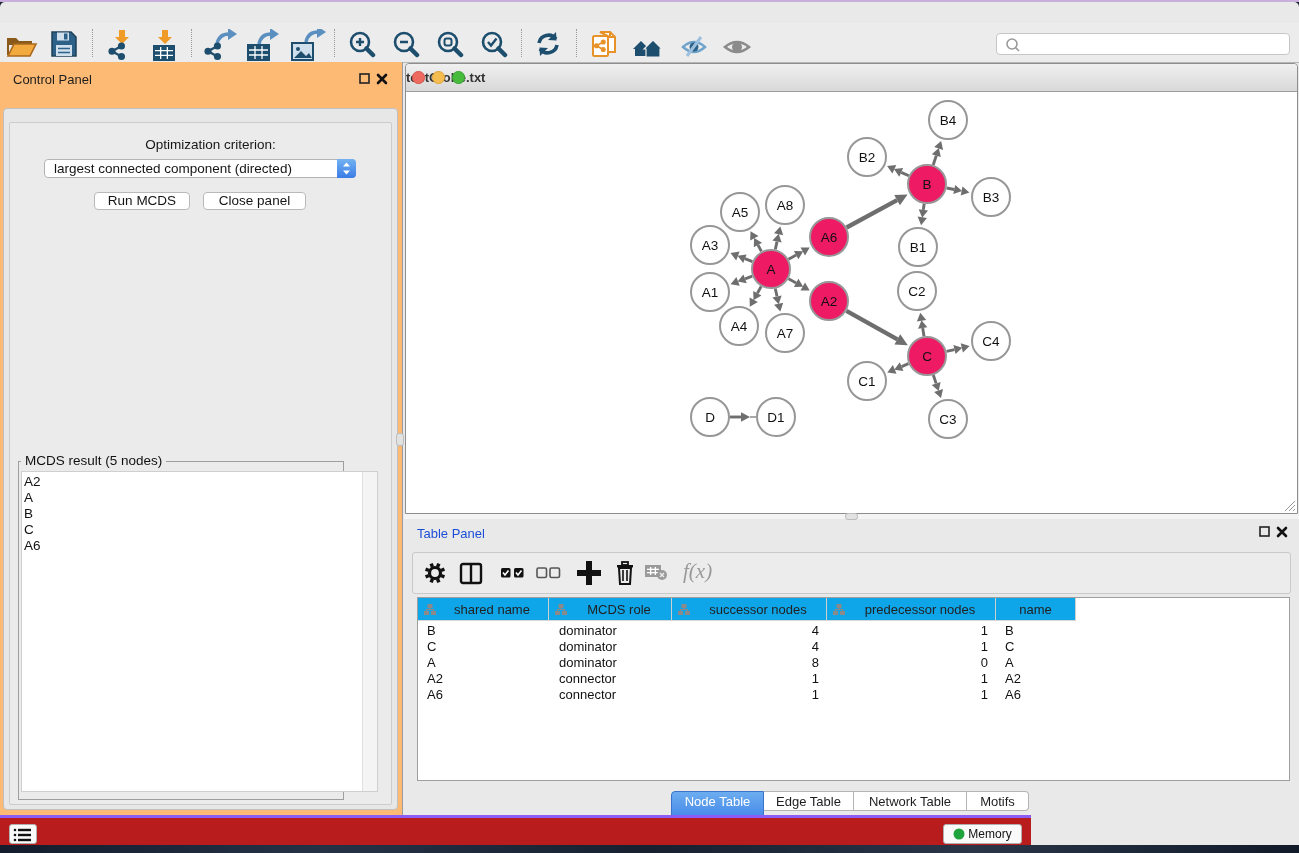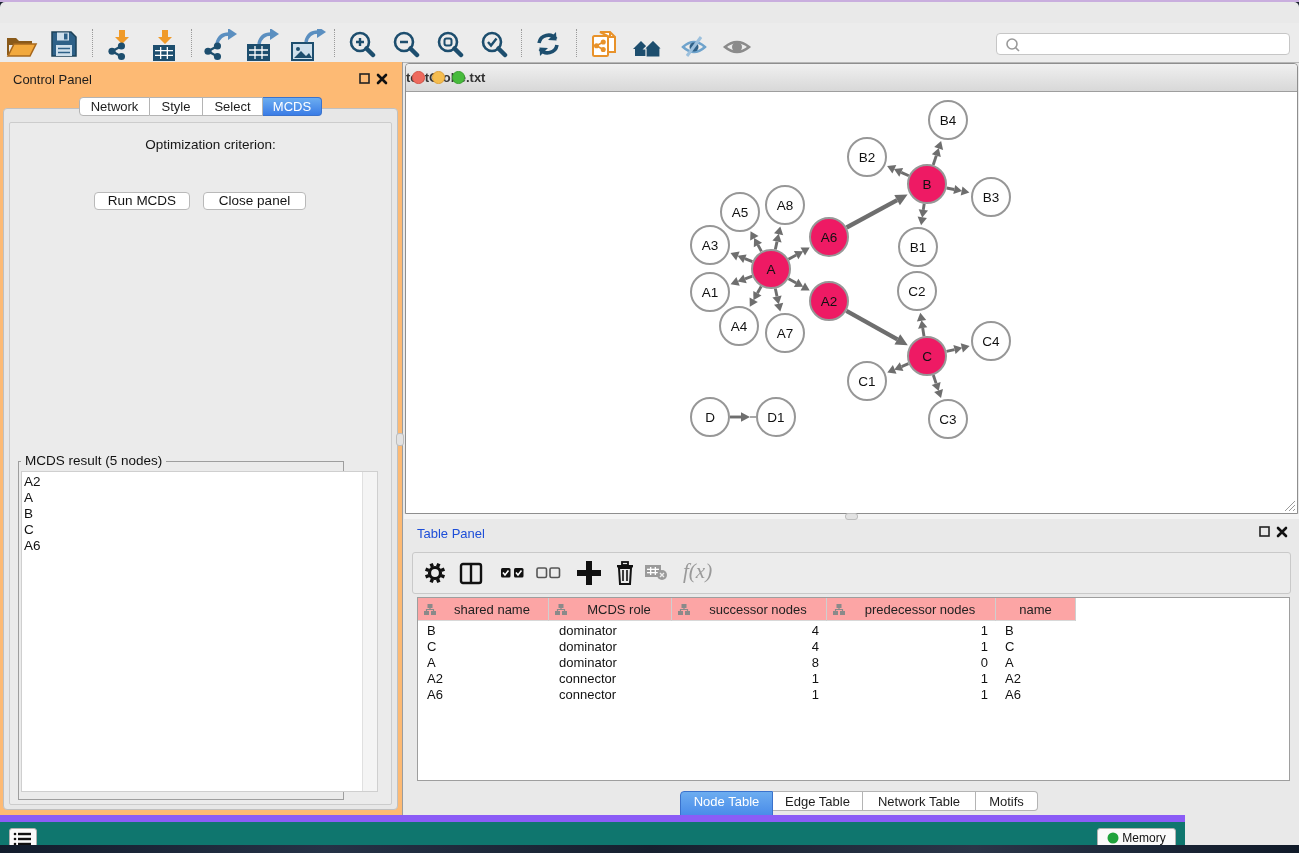--- a/index.html
+++ b/index.html
@@ -34,27 +34,27 @@
 #mlist .sb { position:absolute; right:0; top:0; width:15px; height:100%; background:#f4f4f4; border-left:1px solid #e0e0e0; }
 #mlist div.it { padding-left:2px; height:16px; line-height:16px; }
 #netwin { left:405px; top:61px; width:893px; height:451px; background:#fff; border:1px solid #8e8e8e; border-radius:4px 4px 0 0; }
 #nettitle { position:absolute; left:0; top:0; width:100%; height:28px; background:linear-gradient(#f0f0f0,#d8d8d8); border-bottom:1px solid #9e9e9e; border-radius:4px 4px 0 0; }
 #nettitle .txt { width:100%; text-align:left; font-size:13px; font-weight:bold; color:#333; line-height:27px; }
 .tl2 { position:absolute; top:7px; width:12.5px; height:12.5px; border-radius:50%; }
 #tpanel { left:404px; top:512px; width:895px; height:301px; background:#e9e9e9; }
 #tptitle { position:absolute; left:13px; top:12px; font-size:13px; color:#1d4ed8; }
 #ttoolbar { position:absolute; left:8px; top:38px; width:879px; height:42px; background:#ececec; border:1px solid #c9c9c9; border-radius:3px; }
 #ttable { position:absolute; left:13px; top:83px; width:873px; height:184px; background:#fff; border:1px solid #9e9e9e; }
-#thead { position:absolute; left:0; top:0; height:23px; background:#fca5a5; border-bottom:1px solid #d8d8d8; }
+#thead { position:absolute; left:0; top:0; height:23px; background:#0ea5e9; border-bottom:1px solid #d8d8d8; }
 .th { position:absolute; top:0; height:23px; border-right:1px solid #cfcfcf; font-size:13px; color:#222; }
 .th .lbl { position:absolute; width:100%; text-align:center; line-height:23px; }
 .trow { position:absolute; left:0; height:16px; font-size:13px; color:#111; }
 .trow span { position:absolute; line-height:16px; }
 .tabrow2 { position:absolute; display:flex; }
-#statusbar { left:0; top:813px; width:1185px; height:30px; background:#0f766e; border-top:7px solid #8b5cf6; }
+#statusbar { left:0; top:813px; width:1031px; height:30px; background:#b91c1c; border-top:3px solid #8b5cf6; }
 #listbtn { position:absolute; left:9px; top:6px; width:28px; height:20px; background:#fafafa; border:1px solid #b0b0b0; border-radius:3px; }
 #membtn { position:absolute; right:9px; top:6px; width:79px; height:20px; background:#fafafa; border:1px solid #b0b0b0; border-radius:3px; font-size:12px; color:#111; line-height:18px; text-align:center; }
 #bottomstrip { left:0; top:845px; width:1299px; height:8px; background:linear-gradient(90deg,#121c2c,#253246 25%,#16202f 50%,#2a3548 75%,#101a29); }
 </style>
 </head>
 <body>
 <div class="abs" id="desktop-top"></div>
 <div class="abs" id="app">
   <div class="abs" id="toolbar">
     <svg style="position:absolute;left:5px;top:7px" width="34" height="30">
@@ -176,29 +176,27 @@
       </div>
   </div>
   <div class="abs" id="cpanel">
     <div id="cptitle">Control Panel</div>
     <svg style="position:absolute;left:358px;top:10px" width="14" height="14">
         <rect x="2" y="2" width="9" height="9" fill="none" stroke="#222" stroke-width="1.6"></rect>
       </svg>
       <svg style="position:absolute;left:375px;top:10px" width="14" height="14">
         <path d="M3 3 L11 11 M11 3 L3 11" stroke="#111" stroke-width="2.6" stroke-linecap="round"></path>
       </svg>
-    <div class="tabrow" style="left:79px;top:35px;">
-      <div class="tab first" style="width:71px;">Network</div>
-      <div class="tab" style="width:53px;">Style</div>
-      <div class="tab" style="width:60px;">Select</div>
-      <div class="tab sel last" style="width:59px;">MCDS</div>
-    </div>
     <div id="cpbody">
       <div id="cpinner">
         <div id="optlabel">Optimization criterion:</div>
+        <div id="combo">largest connected component (directed)<span class="step"><svg width="19" height="19">
+                <path d="M9.5 3.5 L13 7.5 H6 Z" fill="#fff"></path>
+                <path d="M9.5 15.5 L13 11.5 H6 Z" fill="#fff"></path>
+              </svg></span></div>
         <div id="runbtn">Run MCDS</div>
         <div id="closebtn">Close panel</div>
         <div id="fieldset">
           <div id="fslegend">MCDS result (5 nodes)</div>
           <div id="mlist">
             <div class="sb"></div>
             <div class="it" style="margin-top:2px">A2</div>
             <div class="it">A</div>
             <div class="it">B</div>
             <div class="it">C</div>
@@ -450,21 +448,21 @@
         </div>
         <div class="trow" style="top:89px;width:873px;">
           <span style="left:9px">A6</span>
           <span style="left:141px">connector</span>
           <span style="left:254px;width:147px;text-align:right">1</span>
           <span style="left:409px;width:161px;text-align:right">1</span>
           <span style="left:587px">A6</span>
         </div>
     </div>
     <div class="tabrow2" style="left:267px;top:277px;">
-      <div class="tab first sel" style="width:93px;height:36px;line-height:19px;margin-left:9px;">Node Table</div>
+      <div class="tab first sel" style="width:93px;height:36px;line-height:19px;">Node Table</div>
       <div class="tab" style="width:90px;height:20px;line-height:19px;">Edge Table</div>
       <div class="tab" style="width:113px;height:20px;line-height:19px;">Network Table</div>
       <div class="tab last" style="width:62px;height:20px;line-height:19px;">Motifs</div>
     </div>
   </div>
   <div class="abs" style="left:404px;top:512px;width:895px;height:5px;background:#f4f4f4;"></div>
   <div class="abs" style="left:845px;top:511px;width:13px;height:7px;background:#e2e2e2;border:1px solid #bdbdbd;border-radius:3px;"></div>
   <div class="abs" style="left:396px;top:431px;width:8px;height:13px;background:#e2e2e2;border:1px solid #bdbdbd;border-radius:3px;"></div>
   <div class="abs" id="statusbar">
     <div id="listbtn"><svg width="26" height="20">

